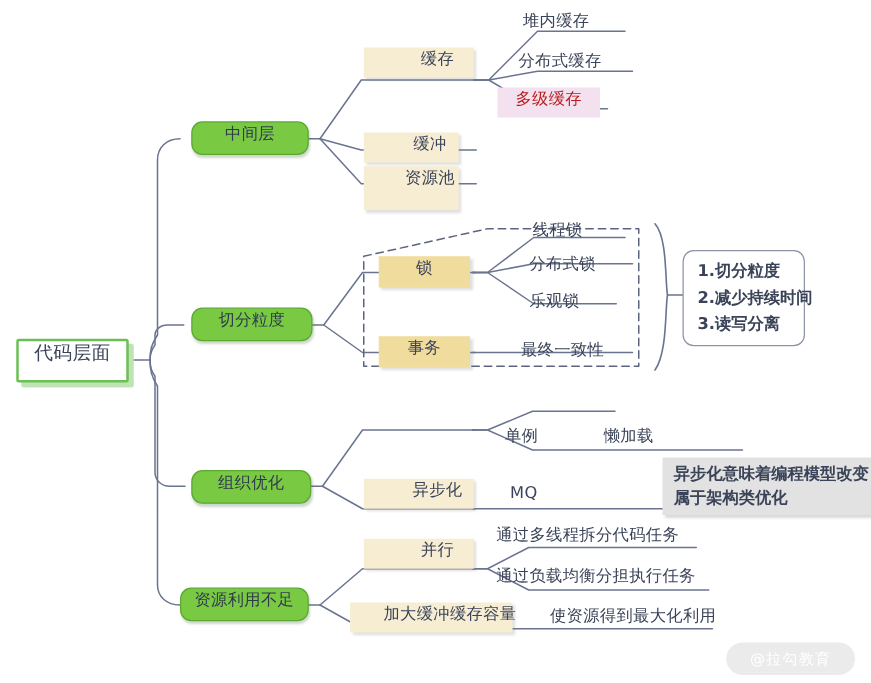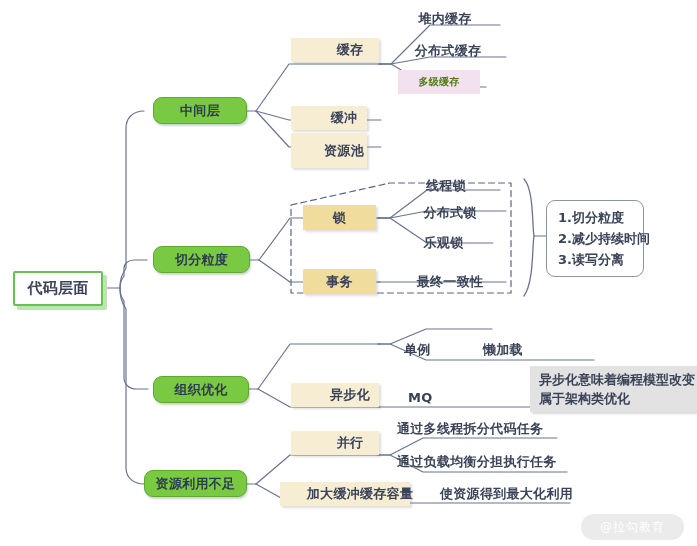--- a/index.html
+++ b/index.html
@@ -21,24 +21,24 @@
   }
   svg#wires {
     position: absolute;
     left: 0; top: 0;
     width: 697px; height: 546px;
     pointer-events: none;
   }
   .node {
     position: absolute;
     display: flex;
-    align-items: center;
+    align-items: flex-start;
     justify-content: center;
     white-space: nowrap;
-    font-weight: bold;
+    font-weight: normal;
     letter-spacing: 0.3px;
   }
 
   
   .root-node {
     background: #ffffff;
     border: 2px solid #6abf55;
     color: #3a4358;
     font-size: 15px;
     border-radius: 2px;
@@ -67,22 +67,22 @@
   
   .gold-node {
     background: #f0dc9c;
     color: #39425a;
     font-size: 13px;
     box-shadow: 2px 2px 2px rgba(140,140,140,0.28);
   }
   
   .pink-node {
     background: #f3e1f0;
-    color: #4d7c0f;
-    font-size: 10px;
+    color: #b91c1c;
+    font-size: 13px;
   }
   
   .text-node {
     background: transparent;
     color: #3a4358;
     font-size: 13px;
   }
   .text-left { justify-content: flex-start; }
 
   

